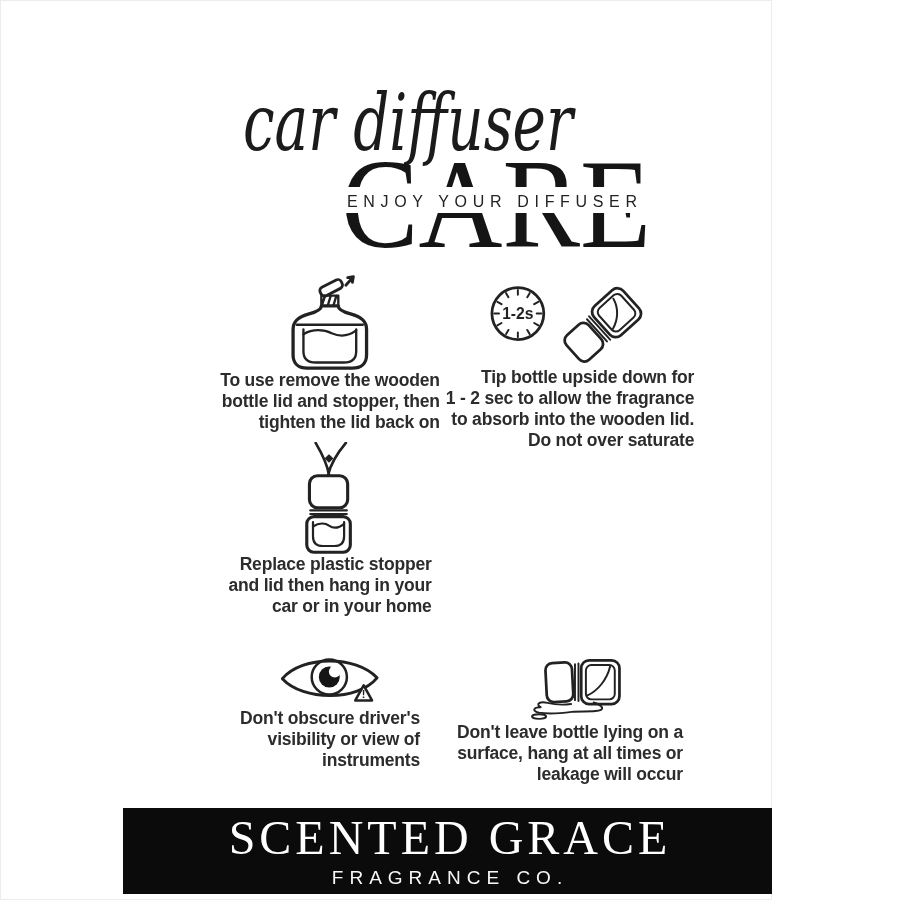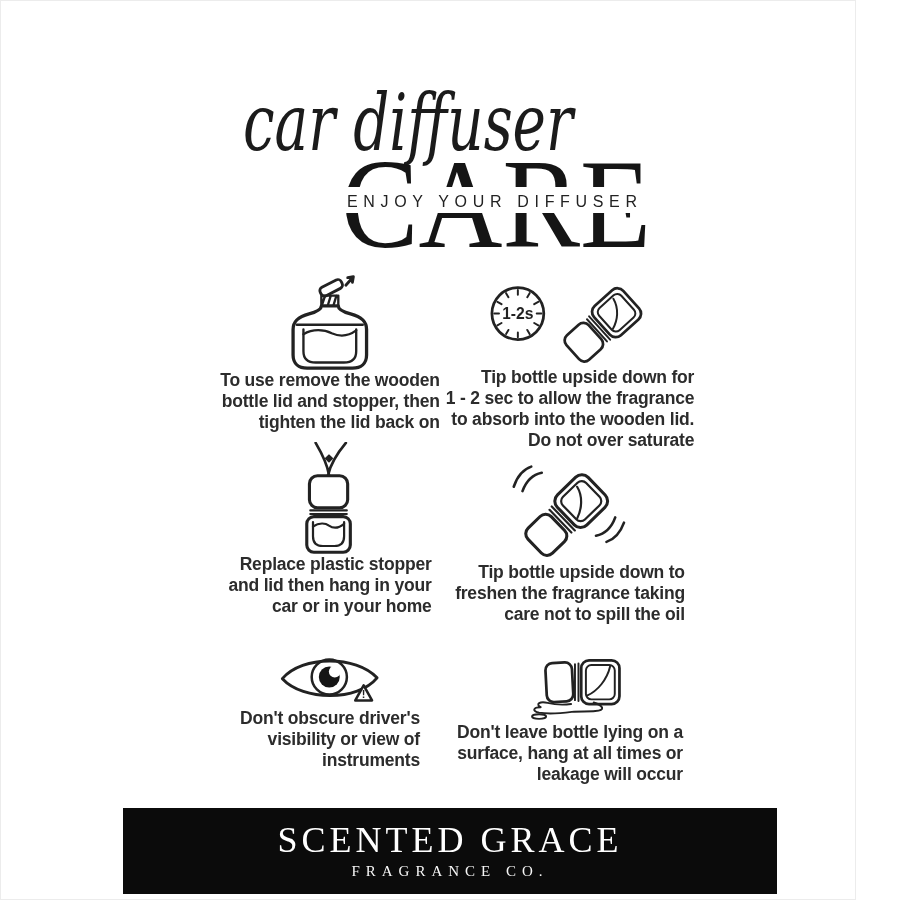--- a/index.html
+++ b/index.html
@@ -1,32 +1,32 @@
 <!DOCTYPE html>
 <html><head>
 <meta charset="utf-8">
 <style>
   html,body{margin:0;padding:0;background:#fff;}
-  .page{position:relative;width:856px;height:900px;background:#ffffff;overflow:hidden;
-        font-family:"Liberation Sans",sans-serif;box-shadow:inset 0 0 0 1px #ececec;}
+  .page{position:relative;width:744px;height:900px;background:#ffffff;overflow:hidden;
+        font-family:"Liberation Sans",sans-serif;box-shadow:inset 0 0 0 1px #ececec;padding-left:28px;}
   .header-svg{position:absolute;left:0;top:40px;}
   .cell{position:absolute;width:300px;display:flex;flex-direction:column;align-items:center;}
   .iconbox{display:flex;justify-content:center;align-items:flex-end;}
   .caption{font:700 17.5px/21px "Liberation Sans",sans-serif;color:#2c2c2c;text-align:right;
            white-space:pre-line;margin:0;letter-spacing:-0.2px;}
   .c1l{left:180px;top:270px}.c1l .iconbox{height:100px}
   .c1r{left:420px;top:279px}.c1r .iconbox{height:88px}
   .c2l{left:180px;top:440px}.c2l .iconbox{height:114px}
   .c2r{left:420px;top:462px}.c2r .iconbox{height:100px}
   .c3l{left:180px;top:650px}.c3l .iconbox{height:58px}
   .c3r{left:420px;top:656px}.c3r .iconbox{height:66px}
   .footer{position:absolute;left:123px;top:808px;width:654px;height:86px;background:#0b0b0b;
           display:flex;flex-direction:column;align-items:center;justify-content:center;}
-  .brand{font-family:"Liberation Serif",serif;font-size:36px;line-height:1.05;letter-spacing:4px;color:#ffffff;}
-  .subbrand{font-family:Liberation Serif, serif;font-size:15px;letter-spacing:6px;color:#f7f7f7;margin-top:3px;}
+  .brand{font-family:"Liberation Serif",serif;font-size:48px;line-height:1.05;letter-spacing:4px;color:#ffffff;}
+  .subbrand{font-family:Liberation Sans, sans-serif;font-size:19px;letter-spacing:6px;color:#f7f7f7;margin-top:3px;}
   svg{display:block;}
   .ink{stroke:#222;fill:none;stroke-linecap:round;stroke-linejoin:round;}
 </style>
 </head>
 <body>
 
 <div class="page">
 
   <svg class="header-svg" width="900" height="230" viewBox="0 0 900 230">
     <text x="408" y="110" text-anchor="middle" textLength="330" lengthAdjust="spacingAndGlyphs" font-family="DejaVu Serif, serif" font-style="italic" font-size="78" fill="#1b1b1b">car diffuser</text>
@@ -87,38 +87,20 @@
         <rect class="ink" stroke-width="3.5" x="29" y="84" width="49" height="40" rx="8"></rect>
         <path class="ink" stroke-width="2.5" d="M36,90 v16 c0,8 4.5,11 11,11 h13 c6.5,0 11,-3 11,-11 v-16"></path>
         <path class="ink" stroke-width="2.5" d="M36,95 c7,-4.5 14,-4 18,-1 c5,3.5 11,3 17,-2"></path>
       </svg>
     </div>
     <p class="caption">Replace plastic stopper
 and lid then hang in your
 car or in your home</p>
   </div>
 
-  <div class="cell c2r">
-    <div class="iconbox">
-      <svg height="98" viewBox="0 0 132 112">
-        <path class="ink" stroke-width="3" d="M34,10 C24,12 16,20 12,31 M22,3 C13,6 6,14 2,26"></path>
-        <path class="ink" stroke-width="3" d="M96,82 C106,80 114,72 118,61 M108,89 C117,86 124,78 128,67"></path>
-        <g transform="translate(64,57) rotate(-44)">
-          <rect class="ink" stroke-width="3.5" x="-53" y="-20" width="37" height="40" rx="9"></rect>
-          <path class="ink" stroke-width="2.5" d="M-12,-18 V18 M-7.5,-19 V19"></path>
-          <rect class="ink" stroke-width="3.5" x="-3.5" y="-24" width="49" height="48" rx="10"></rect>
-          <rect class="ink" stroke-width="2.5" x="2.5" y="-18" width="37" height="36" rx="7"></rect>
-          <path class="ink" stroke-width="2.5" d="M4,11 C15,7 26,-2 29,-15"></path>
-        </g>
-      </svg>
-    </div>
-    <p class="caption">Tip bottle upside down to
-freshen the fragrance taking
-care not to spill the oil</p>
-  </div>
 
   <div class="cell c3l">
     <div class="iconbox">
       <svg height="57" viewBox="0 0 122 68">
         <path class="ink" stroke-width="3.5" d="M4,33 C28,5 92,5 117,32 C94,60 29,60 4,33 Z"></path>
         <circle class="ink" stroke-width="3" cx="60" cy="31" r="21"></circle>
         <circle cx="60" cy="31" r="12.5" fill="#151515"></circle>
         <circle cx="66.5" cy="24.5" r="7" fill="#ffffff"></circle>
         <path d="M91,59 L101,41 L111,59 Z" fill="#ffffff" stroke="#222" stroke-width="3" stroke-linejoin="round"></path>
         <text x="101" y="56" text-anchor="middle" font-family="Liberation Sans, sans-serif" font-size="13" font-weight="bold" fill="#222">!</text>

